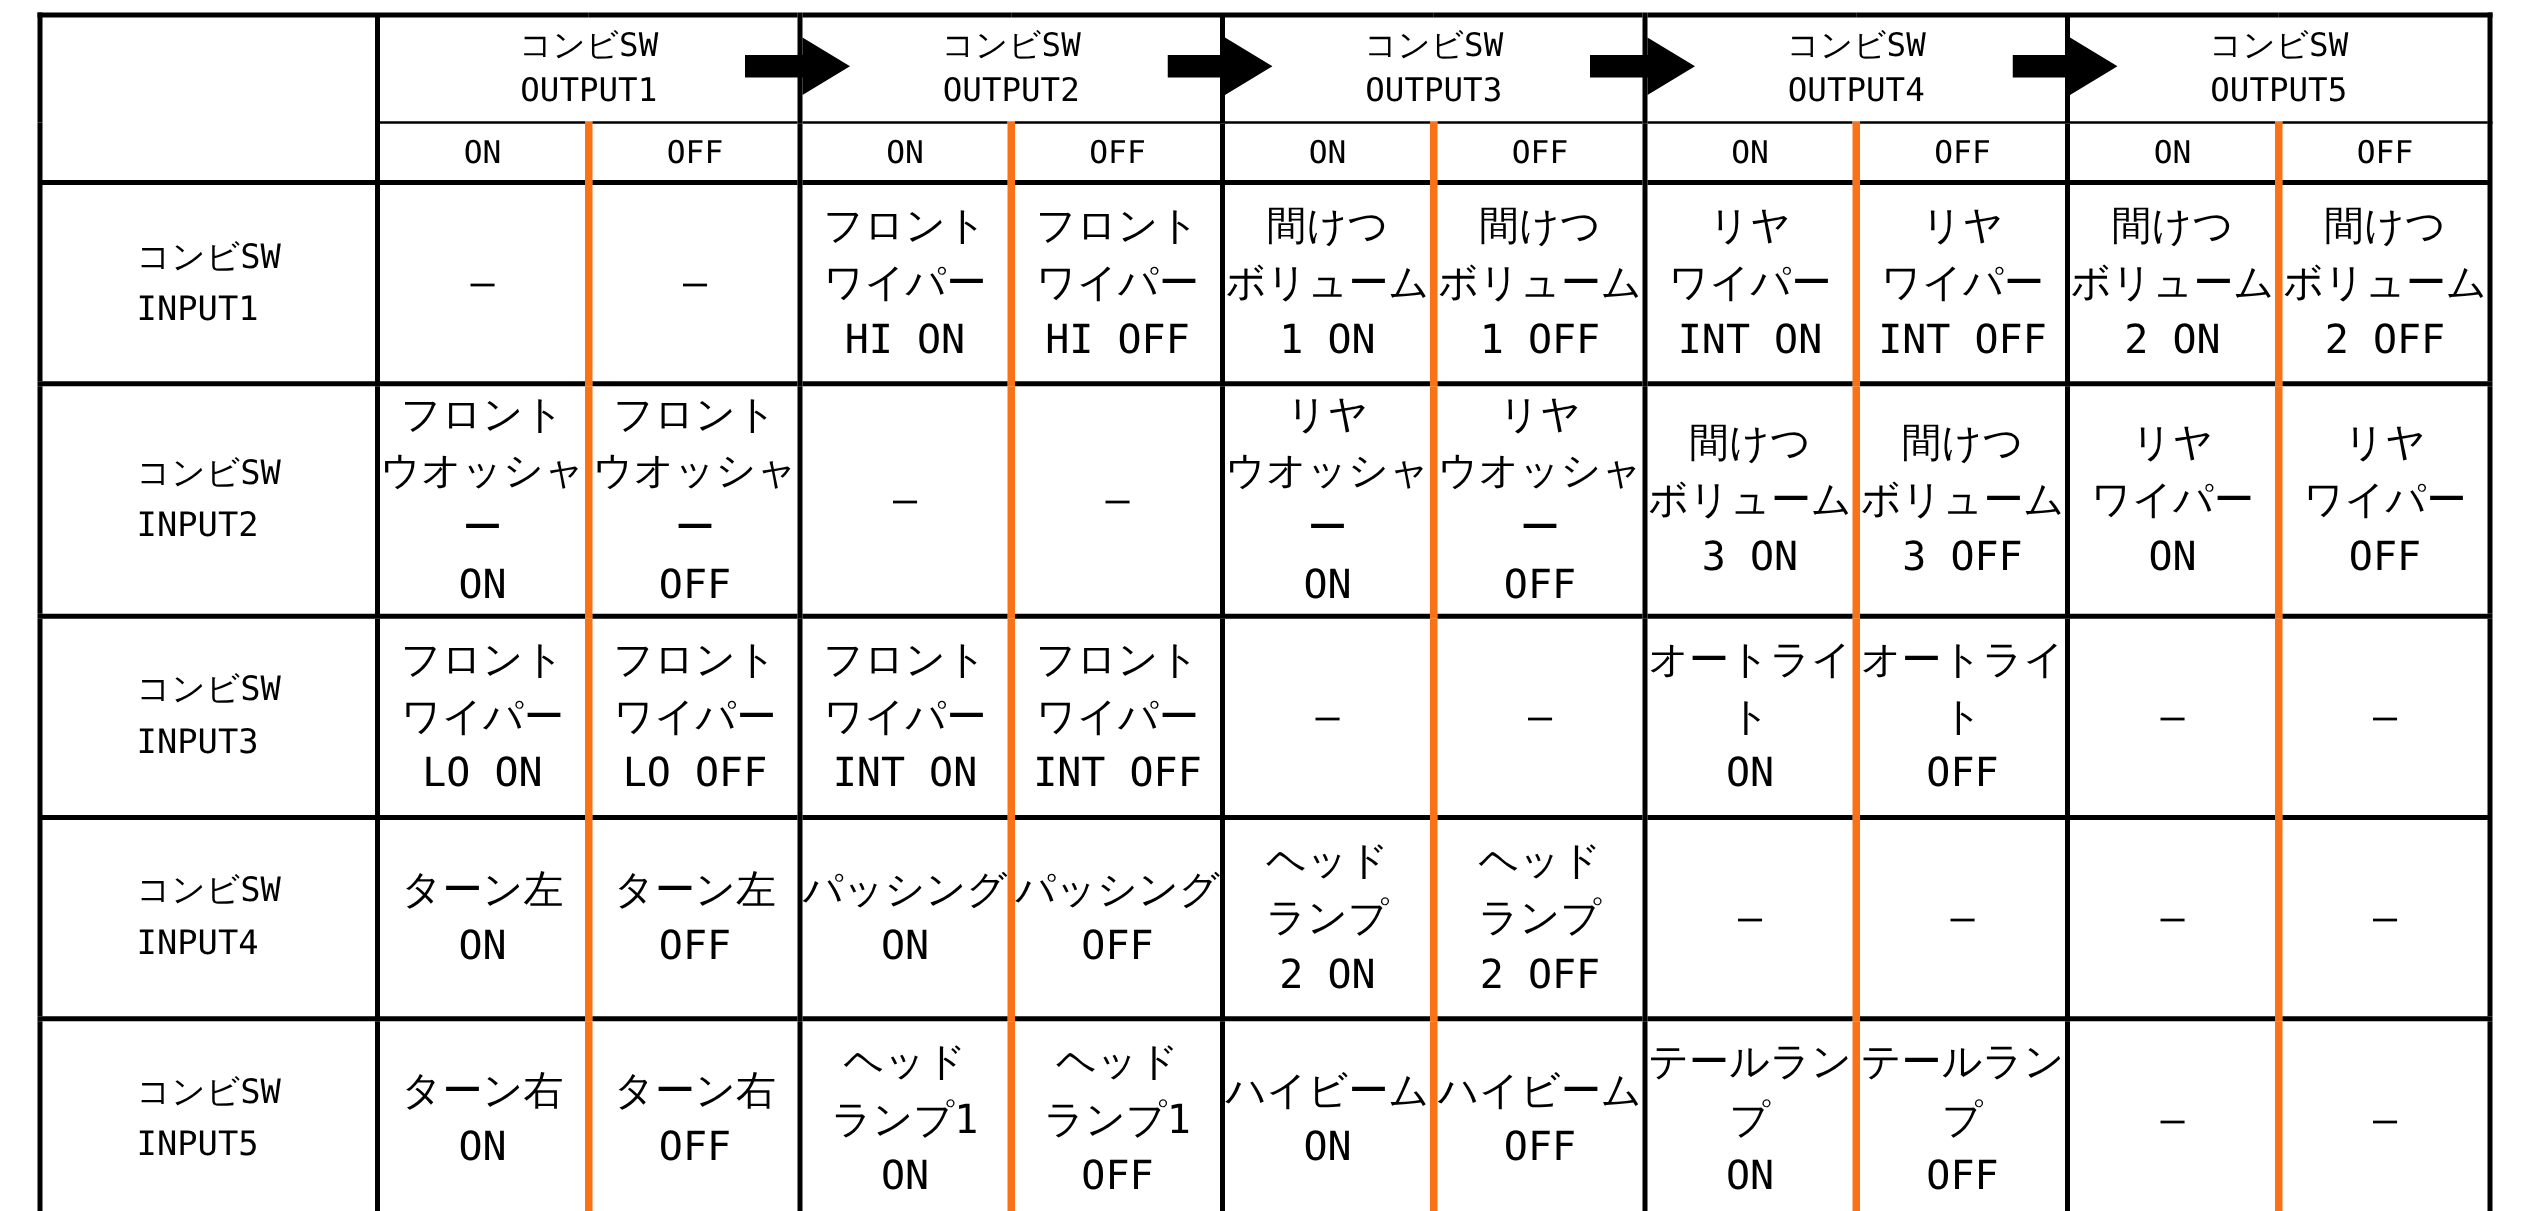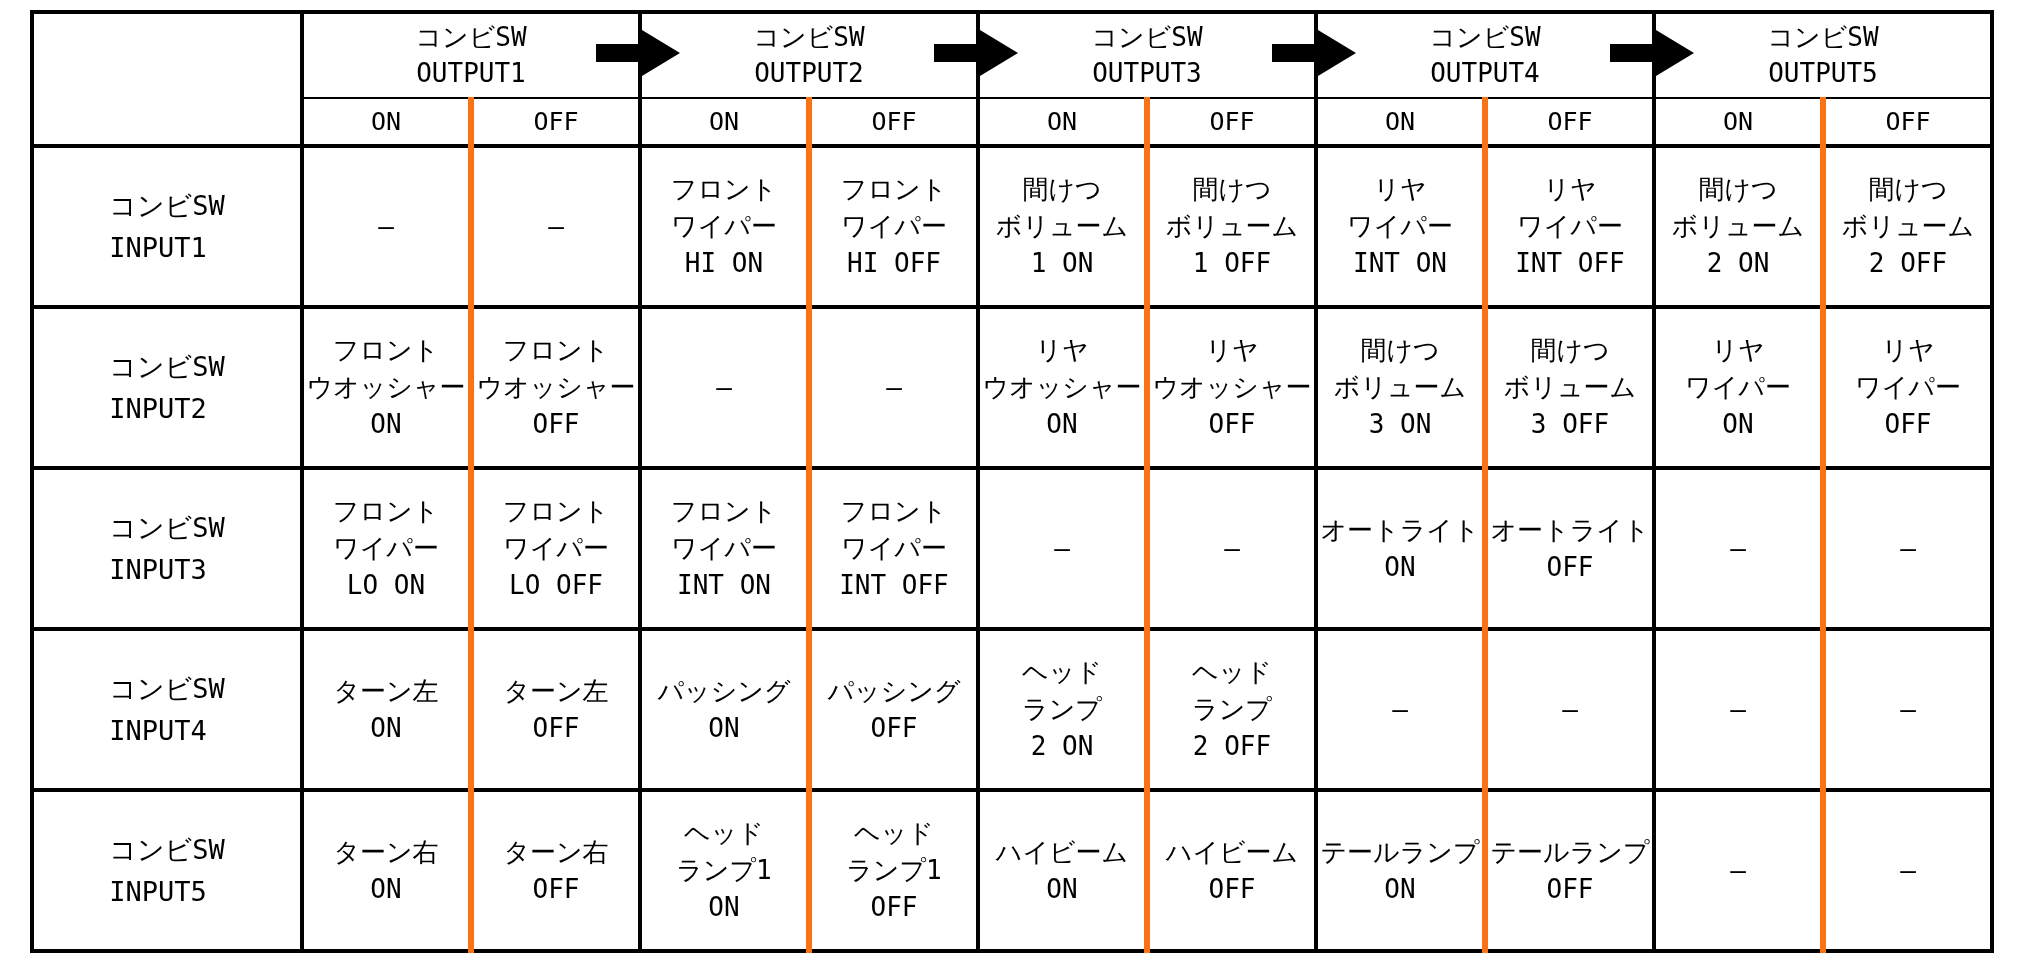--- a/index.html
+++ b/index.html
@@ -45,21 +45,21 @@
   tbody tr > th, tbody tr > td {
     border-top: 4px solid #000000;
     height: 157px;
   }
   th.rowlabel { border-right: 4px solid #000000; font-size: 27px; }
   th.rowlabel .inner {
     display: inline-block;
     text-align: left;
     line-height: 1.55;
   }
-  td.cell { font-size: 26px; line-height: 1.42; }
+  td.cell { font-size: 32px; line-height: 1.42; }
   svg.arrow {
     position: absolute;
     top: 29px;
     width: 84px;
     height: 48px;
   }
   .a1 { left: 596px; }
   .a2 { left: 934px; }
   .a3 { left: 1272px; }
   .a4 { left: 1610px; }

